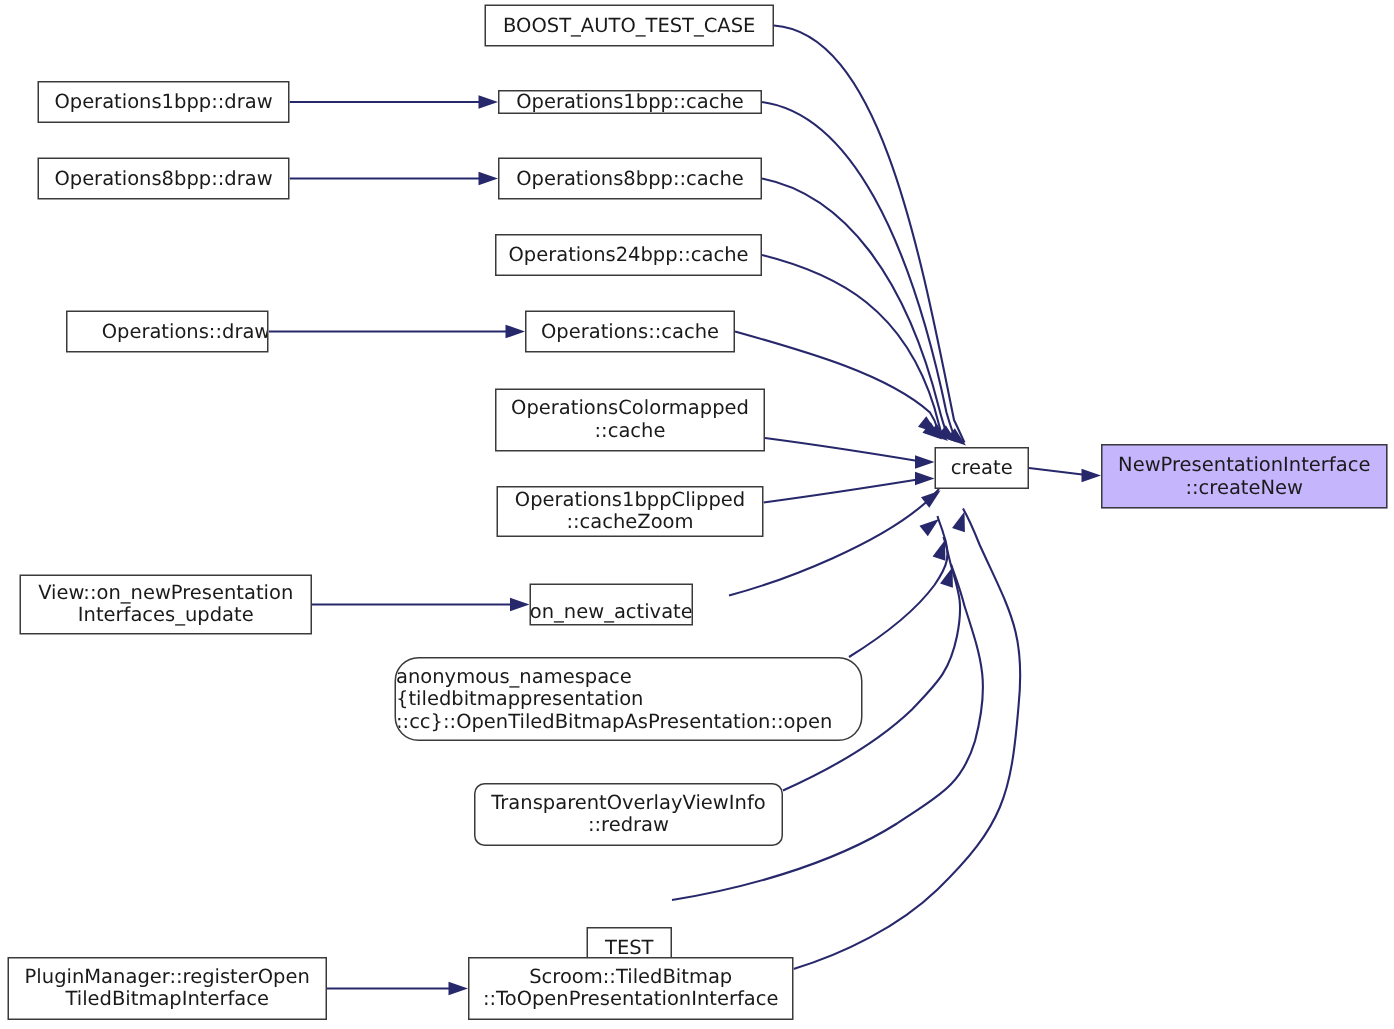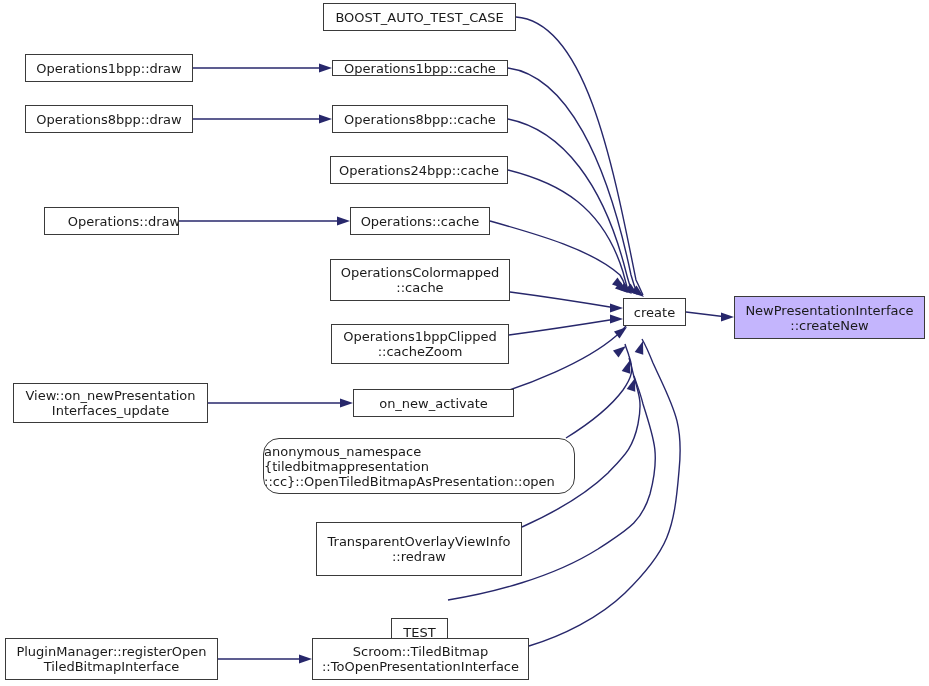--- a/index.html
+++ b/index.html
@@ -98,29 +98,29 @@
       <div class="node-box" style="left: 323px; top: 3px; width: 193px; height: 28px;"><span class="node-label">BOOST_AUTO_TEST_CASE</span></div>
       <div class="node-box" style="left: 25px; top: 54px; width: 168px; height: 28px;"><span class="node-label">Operations1bpp::draw</span></div>
       <div class="node-box" style="left: 332px; top: 60px; width: 176px; height: 16px;"><span class="node-label">Operations1bpp::cache</span></div>
       <div class="node-box" style="left: 25px; top: 105px; width: 168px; height: 28px;"><span class="node-label">Operations8bpp::draw</span></div>
       <div class="node-box" style="left: 332px; top: 105px; width: 176px; height: 28px;"><span class="node-label">Operations8bpp::cache</span></div>
       <div class="node-box" style="left: 330px; top: 156px; width: 178px; height: 28px;"><span class="node-label">Operations24bpp::cache</span></div>
       <div class="node-box" style="left: 44px; top: 207px; width: 135px; height: 28px; padding-left: 25px;"><span class="node-label">Operations::draw</span></div>
       <div class="node-box" style="left: 350px; top: 207px; width: 140px; height: 28px;"><span class="node-label">Operations::cache</span></div>
       <div class="node-box" style="left: 330px; top: 259px; width: 180px; height: 42px;"><span class="node-label">OperationsColormapped
 ::cache</span></div>
-      <div class="node-box" style="left: 331px; top: 324px; width: 178px; height: 40px;"><span class="node-label">Operations1bppClipped
+      <div class="node-box" style="left: 331px; top: 324px; width: 178px; height: 34px;"><span class="node-label">Operations1bppClipped
 ::cacheZoom</span></div>
       <div class="node-box" style="left: 13px; top: 383px; width: 195px; height: 40px;"><span class="node-label">View::on_newPresentation
 Interfaces_update</span></div>
-      <div class="node-box" style="left: 353px; top: 389px; width: 161px; height: 28px;"><span class="node-label">on_new_activate</span></div>
+      <div class="node-box" style="left: 353px; top: 389px; width: 109px; height: 28px; align-items: flex-end;"><span class="node-label">on_new_activate</span></div>
       <div class="node-box leftalign" style="left: 263px; top: 438px; width: 312px; height: 56px;"><span class="node-label">anonymous_namespace
 {tiledbitmappresentation
 ::cc}::OpenTiledBitmapAsPresentation::open</span></div>
-      <div class="node-box" style="left: 316px; top: 522px; width: 206px; height: 54px;"><span class="node-label">TransparentOverlayViewInfo
+      <div class="node-box" style="left: 316px; top: 522px; width: 206px; height: 42px; border-radius: 7px;"><span class="node-label">TransparentOverlayViewInfo
 ::redraw</span></div>
       <div class="node-box" style="left: 391px; top: 588px; width: 57px; height: 28px; margin-top: 30px;"><span class="node-label">TEST</span></div>
       <div class="node-box" style="left: 5px; top: 638px; width: 213px; height: 42px;"><span class="node-label">PluginManager::registerOpen
 TiledBitmapInterface</span></div>
       <div class="node-box" style="left: 312px; top: 638px; width: 217px; height: 42px;"><span class="node-label">Scroom::TiledBitmap
 ::ToOpenPresentationInterface</span></div>
       <div class="node-box" style="left: 623px; top: 298px; width: 63px; height: 28px;"><span class="node-label">create</span></div>
       <div class="node-box highlight" style="left: 734px; top: 296px; width: 191px; height: 43px;"><span class="node-label">NewPresentationInterface
 ::createNew</span></div>
     </div>

